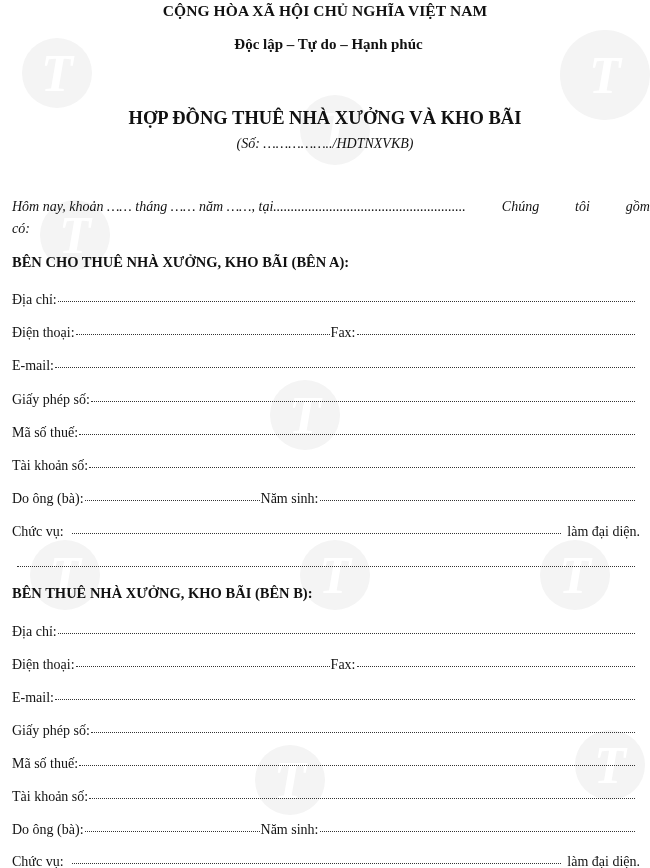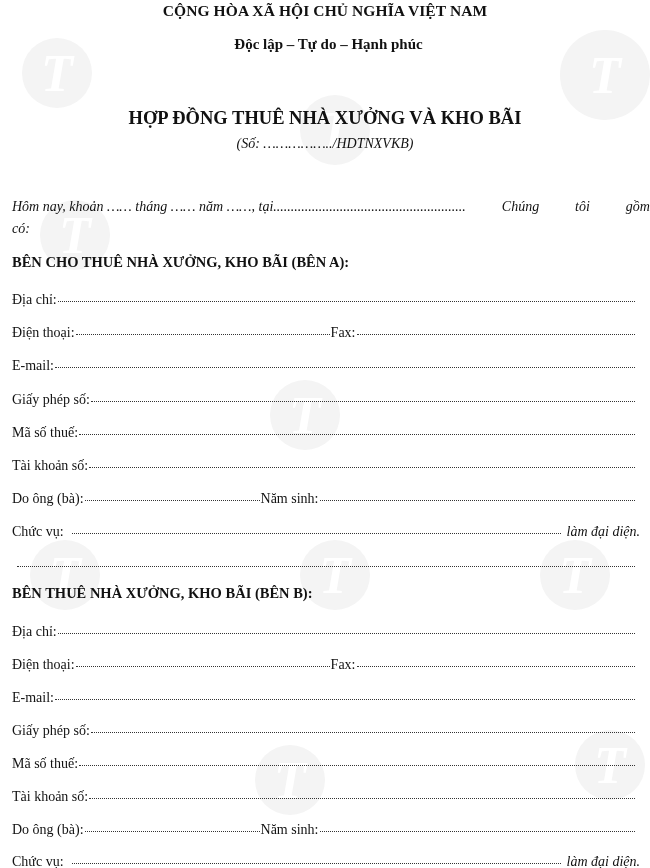--- a/index.html
+++ b/index.html
@@ -121,21 +121,21 @@
     .dots::after {
       content: "";
       position: absolute;
       left: 0;
       right: 0;
       bottom: 2px;
       border-bottom: 1.5px dotted #333;
     }
     .dots.fixed-phone { flex: 0 0 254px; }
     .dots.fixed-name { flex: 0 0 175px; }
-    .suffix { flex: 0 0 auto; font-style: italic; }
+    .suffix { flex: 0 0 auto; }
   </style>
 </head>
 <body>
 
 <div class="watermarks">
   <div class="wm" style="left:22px;top:38px;">T</div>
   <div class="wm" style="left:300px;top:95px;">T</div>
   <div class="wm" style="left:560px;top:30px;width:90px;height:90px;">T</div>
   <div class="wm" style="left:40px;top:200px;">T</div>
   <div class="wm" style="left:270px;top:380px;">T</div>

